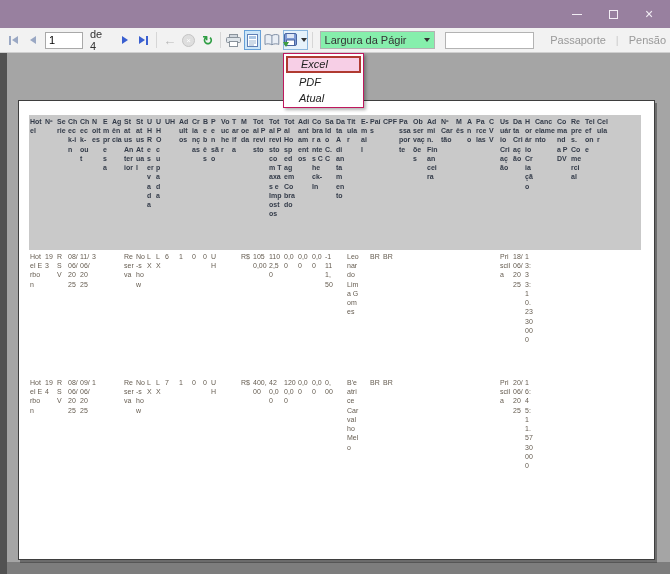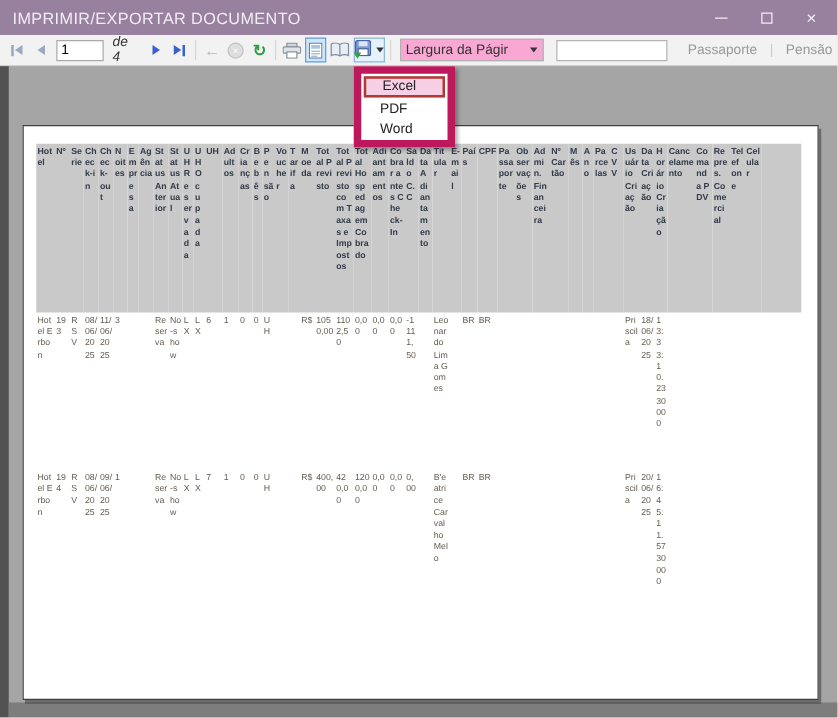--- a/index.html
+++ b/index.html
@@ -18,57 +18,56 @@
   
   .toolbar { height:25px; background:#f2f2f2; border-bottom:1px solid #cfcfcf; display:flex; align-items:center; padding:0 4px; font-size:11px; color:#444; }
   .tb-btn { height:20px; min-width:17px; display:flex; align-items:center; justify-content:center; gap:1px; border:1px solid transparent; margin:0 1px; }
   .tb-btn.toggled { background:#cde6f8; border-color:#66a0d8; }
   .tb-btn.open { background:#e6f2fb; border-color:#8ab6de; }
   .t-r { width:0; height:0; border:4px solid transparent; border-right:0; border-left:6px solid #3a5fd0; }
   .t-l { width:0; height:0; border:4px solid transparent; border-left:0; border-right:6px solid #9aa8c4; }
   .vbar { width:2px; height:9px; background:#3a5fd0; }
   .vbar.dis { background:#9aa8c4; }
   .page-input { width:38px; height:17px; border:1px solid #a9a9a9; background:#fff; font-size:11px; padding:0 3px; margin:0 3px; font-family:"Liberation Sans",sans-serif; }
-  .pages-label { margin:0 4px; color:#333;font-style:italic; }
+  .pages-label { margin:0 4px; color:#333; }
   .tb-sep { width:1px; height:16px; background:#d6d6d6; margin:0 3px; }
   .arrow-back { color:#b7b7b7; font-size:13px; }
   .stop-circle { width:13px; height:13px; border-radius:50%; background:#dedede; border:1px solid #c4c4c4; color:#fff; font-size:8px; line-height:11px; text-align:center; }
   .refresh-glyph { color:#2f9e44; font-size:13px; font-weight:bold; }
   .export-wrap { position:relative; }
   .green-arr { position:absolute; left:-1px; bottom:-2px; width:0; height:0; border:3px solid transparent; border-top:5px solid #3f9e3f; }
   .caret { width:0; height:0; border:3px solid transparent; border-bottom:0; border-top:4px solid #333; margin-left:3px; }
-  .combo { height:18px; width:117px; display:flex; align-items:center; justify-content:space-between; padding:0 4px; background:#f9a8d4; border:1px solid #b3b3b3; color:#333; margin:0 4px; }
+  .combo { height:18px; width:117px; display:flex; align-items:center; justify-content:space-between; padding:0 4px; background:#86efac; border:1px solid #b3b3b3; color:#333; margin:0 4px; }
   .search-input { width:89px; height:17px; border:1px solid #b3b3b3; background:#fff; font-size:11px; padding:0 3px; margin-left:6px; font-family:"Liberation Sans",sans-serif; }
   .tb-link { color:#999; margin-left:16px; cursor:default; }
   .tb-link2 { color:#999; margin-left:10px; cursor:default; }
   .link-sep { color:#cacaca; margin-left:10px; }
 
   
   .viewport { position:absolute; top:53px; left:0; right:0; bottom:0; background:#a5a5a5; }
   .strip-left { position:absolute; left:0; top:0; width:7px; height:100%; background:#525252; }
   .strip-bottom { position:absolute; left:7px; right:0; bottom:0; height:12px; background:#7d7d7d; }
   .page { position:absolute; left:18px; top:47px; width:637px; height:460px; background:#fff; border:1px solid #3e3e3e; box-shadow:2px 3px 0 rgba(40,40,40,.45); }
 
   
-  .menu { position:absolute; left:283px; top:0; width:81px; background:#fff; border:6px solid #be185d; box-shadow:2px 2px 3px rgba(0,0,0,.3); z-index:10; padding:1px 0; }
+  .menu { position:absolute; left:283px; top:0; width:81px; background:#fff; border:1px solid #be185d; box-shadow:2px 2px 3px rgba(0,0,0,.3); z-index:10; padding:1px 0;font-style:italic; }
   .menu-item { height:16px; line-height:16px; padding-left:15px; font-size:11px; color:#222; cursor:default; }
   .menu-item.selected { margin:1px 2px; height:17px; line-height:13px; border:2px solid #b03a31; background:#f7cfe6; padding-left:13px; }
 
   
   .report-table { position:absolute; left:10px; top:14px; border-collapse:collapse; table-layout:fixed; width:612px; }
   .report-table th { background:#c9c9c9; font-size:7px; line-height:1.32; font-weight:bold; color:#333b49; text-align:left; vertical-align:top; padding:2px 1px 0 1px; word-break:break-all; }
   .report-table td { font-size:7px; line-height:1.32; color:#655c50; text-align:left; vertical-align:top; padding:2px 1px 0 1px; word-break:break-all; }
 </style>
 </head>
 <body>
 
 <div id="win">
 
   <div class="titlebar">
-    <span class="title-text">IMPRIMIR/EXPORTAR DOCUMENTO</span>
     <div class="win-controls">
       <div class="wc">
           <span class="glyph-min"></span>
         </div>
       <div class="wc">
           <span class="glyph-max"></span>
         </div>
       <div class="wc">
           <span class="glyph-close">×</span>
         </div>
@@ -356,17 +355,17 @@
               <td></td>
               <td></td>
             </tr>
           </tbody>
         </table>
     </div>
 
     <div class="menu">
       <div class="menu-item selected">Excel</div>
       <div class="menu-item">PDF</div>
-      <div class="menu-item">Word</div>
+      <div class="menu-item">Atual</div>
     </div>
   </div>
 
 </div>
 
 </body></html>

